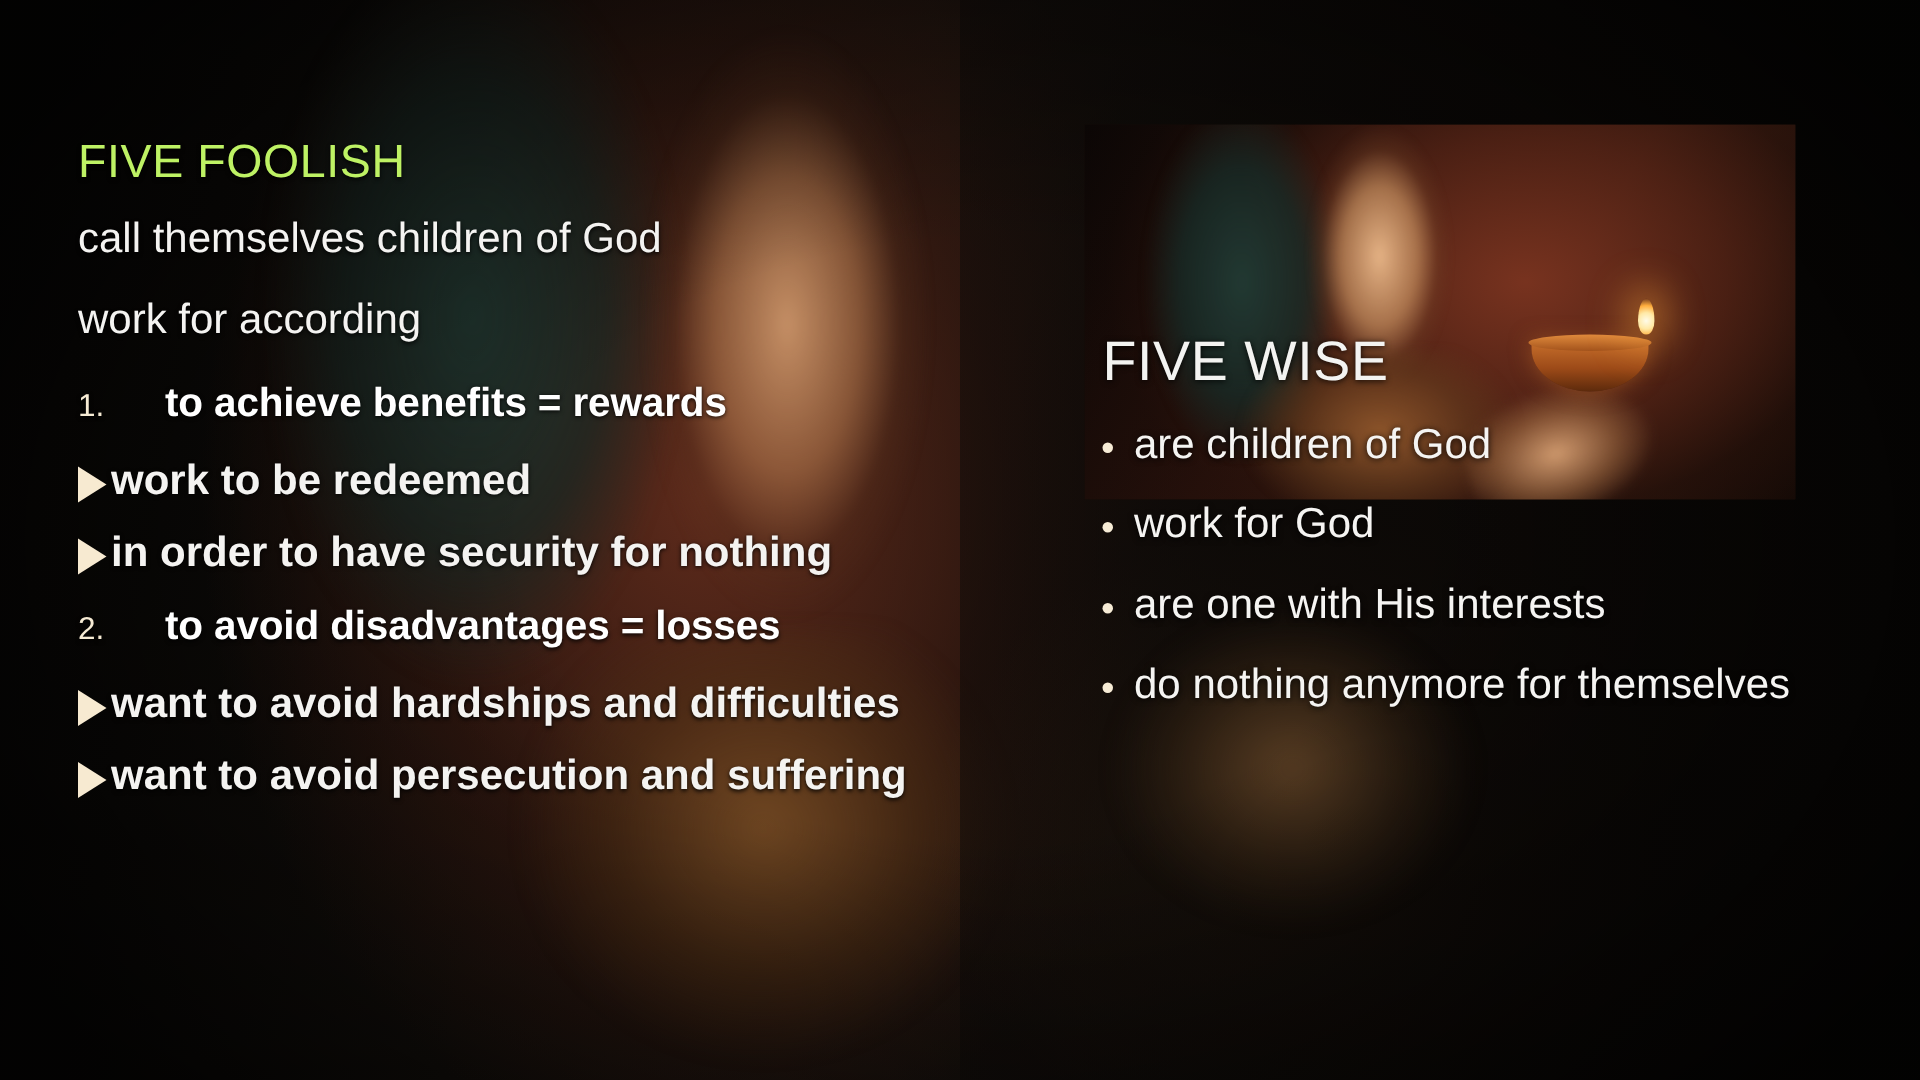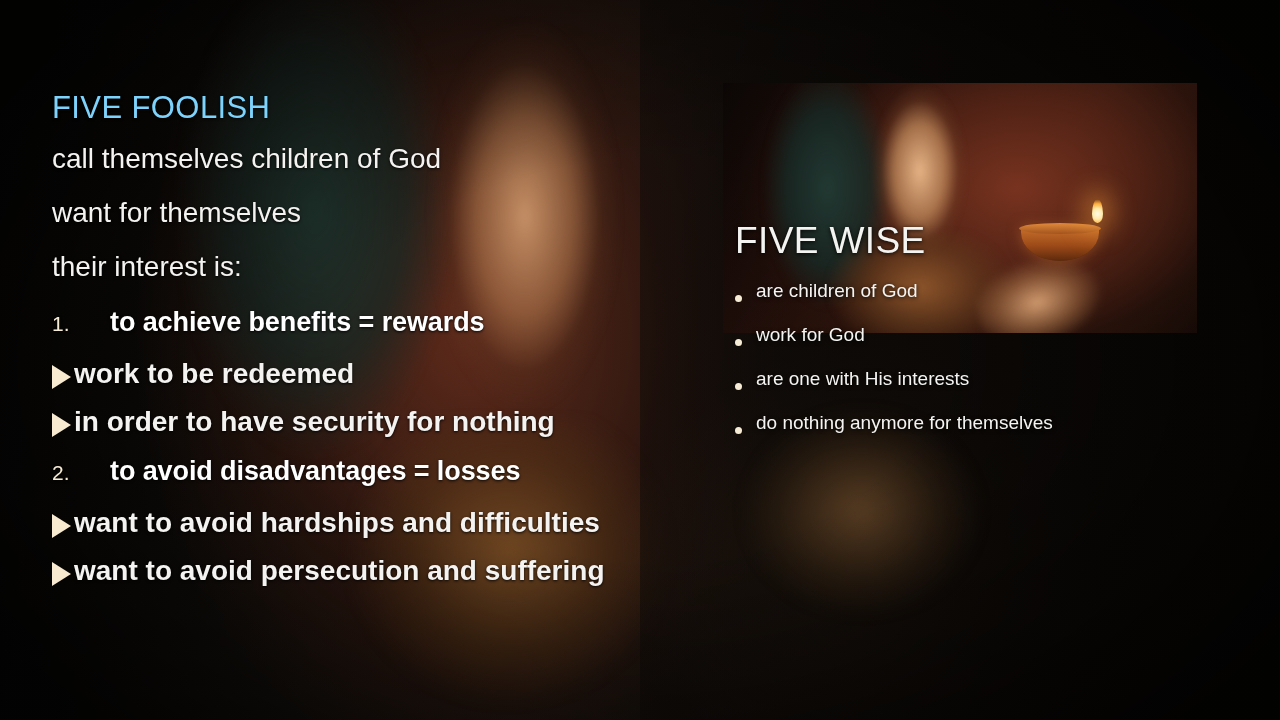--- a/index.html
+++ b/index.html
@@ -92,21 +92,21 @@
   .left-col {
     position: absolute;
     left: 52px; top: 92px;
     width: 600px;
     color: #ffffff;
   }
   .l-title {
     font-size: 31px;
     line-height: 1.0;
     letter-spacing: 0.4px;
-    color: #7dd3fc;
+    color: #bef264;
     margin-bottom: 22px;
     text-shadow: 0 1px 3px rgba(0,0,0,0.85);
   }
   .l-line {
     font-size: 28px;
     line-height: 1.0;
     color: #f4f3f1;
     margin-bottom: 26px;
     text-shadow: 0 1px 3px rgba(0,0,0,0.85);
     white-space: nowrap;
@@ -252,21 +252,21 @@
   }
   .dot {
     flex: 0 0 auto;
     width: 7px; height: 7px;
     border-radius: 50%;
     background: #f7ecd6;
     margin-right: 14px;
     margin-top: 15px;
   }
   .r-text {
-    font-size: 19px;
+    font-size: 28px;
     line-height: 1.12;
     color: #f5f4f2;
   }
 </style>
 </head>
 <body>
 
 <div class="slide">
 
   <div class="bg-photo">
@@ -275,22 +275,21 @@
     <div class="bg-robe"></div>
     <div class="bg-cut"></div>
     <div class="bg-hands"></div>
     <div class="bg-vignette"></div>
   </div>
 
   <div class="left-col">
     <div class="l-title">FIVE FOOLISH</div>
 
     <div class="l-line">call themselves children of God</div>
-    <div class="l-line">want for themselves</div>
-    <div class="l-line">their interest is:</div>
+    <div class="l-line">work for according</div>
 
     <div class="l-num-row">
       <span class="l-num">1.</span>
       <span class="l-num-text">to achieve benefits = rewards</span>
     </div>
 
     <div class="l-bul-row">
       <span class="tri"></span>
       <span class="l-bul-text">work to be redeemed</span>
     </div>

